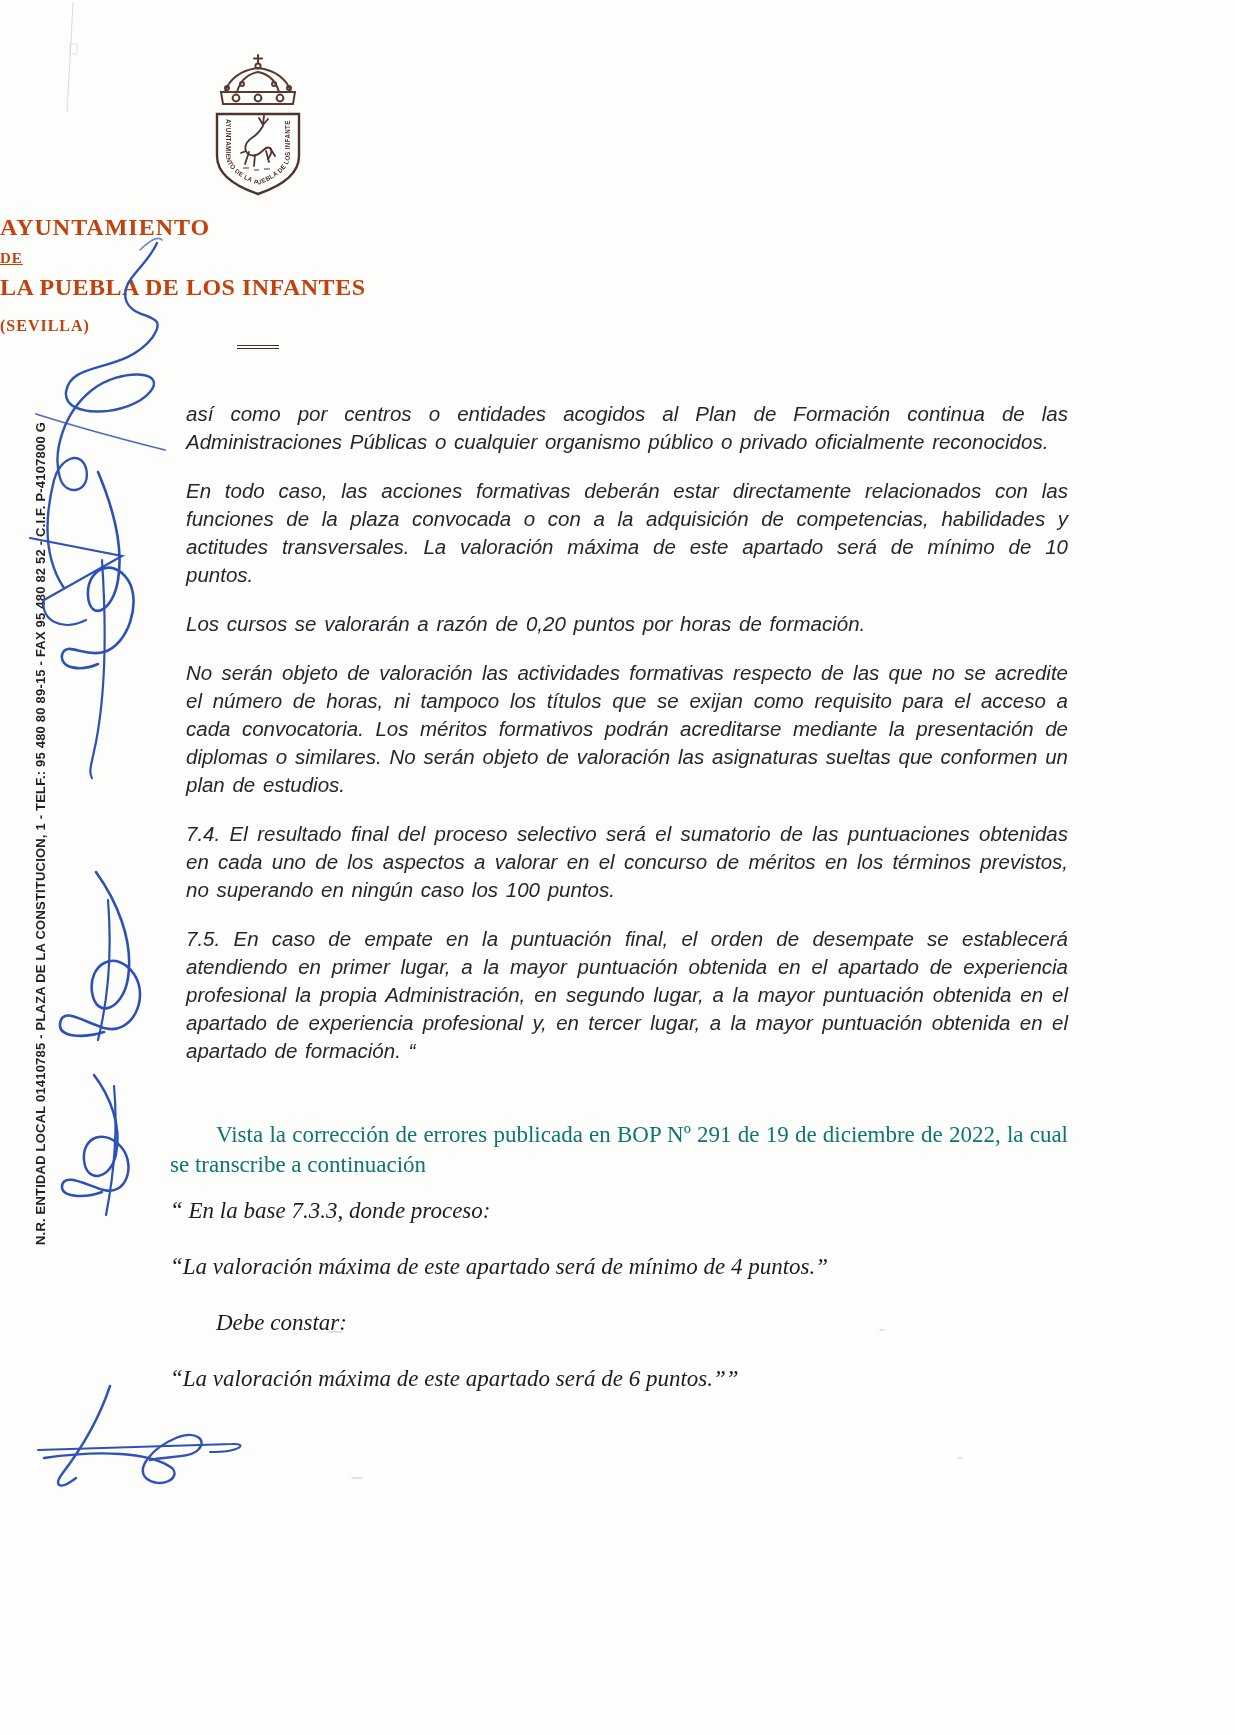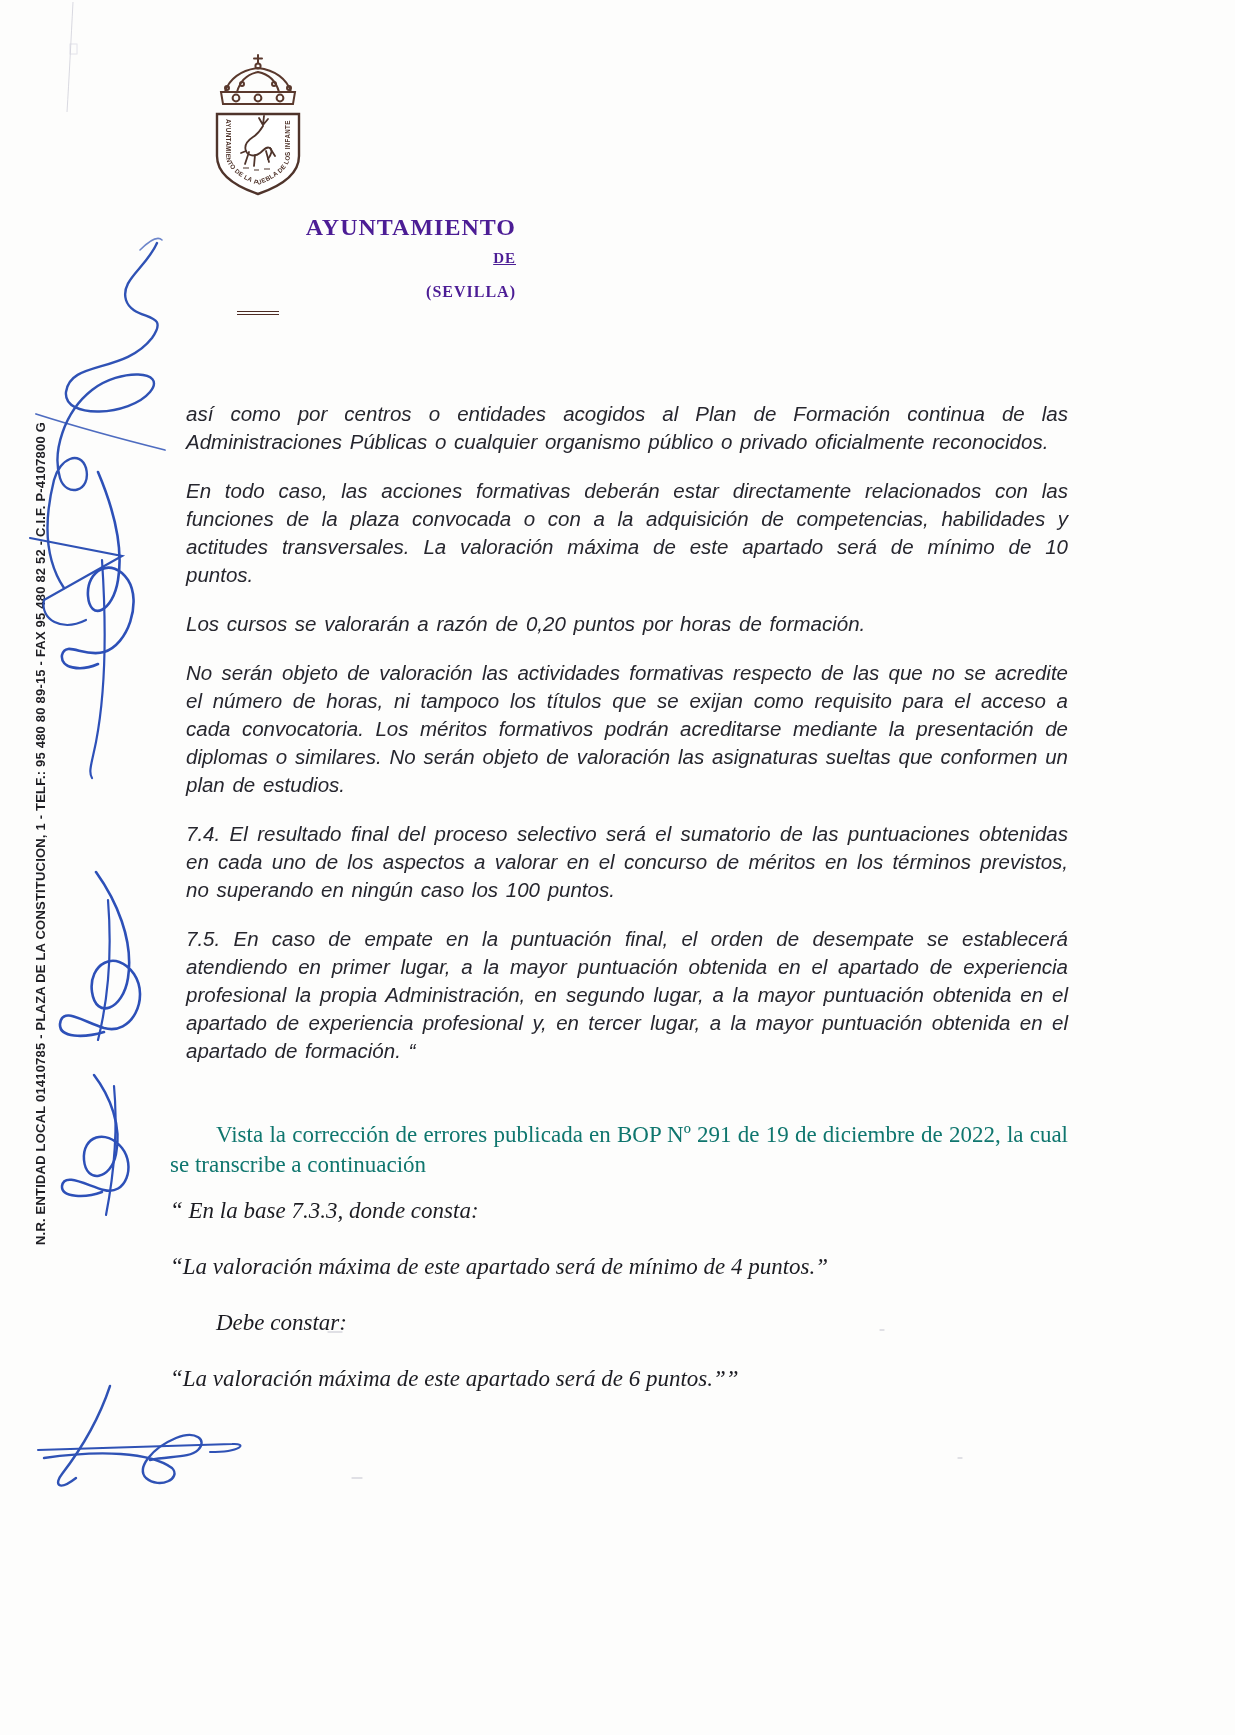--- a/index.html
+++ b/index.html
@@ -9,21 +9,21 @@
     width:1235px; height:1735px;
     margin:0 auto;
     background:#fdfdfc;
     overflow:hidden;
     font-family:"Liberation Sans", sans-serif;
   }
   
   .crest { position:absolute; left:203px; top:52px; width:110px; height:150px; }
   .header-block {
     position:absolute; left:0; top:214px; width:516px;
-    text-align:right; color:#4c1d95;
+    text-align:left; color:#c2410c;
     font-family:"Liberation Serif", serif; font-weight:bold;
   }
   .hb-l1 { font-size:24px; letter-spacing:1px; }
   .hb-l2 { font-size:15px; margin-top:9px; letter-spacing:1px;text-decoration:underline; }
   .hb-l3 { font-size:24px; margin-top:7px; letter-spacing:0.5px; }
   .hb-l4 { font-size:16px; margin-top:16px; letter-spacing:1px; }
   .hb-rule { width:42px; height:4px; margin:10px auto 0;
     border-top:1.5px solid #4d2c24; border-bottom:1.5px solid #4d2c24; }
   
   .vertical-text {
@@ -101,35 +101,36 @@
           <path d="M43,99 l-5,2"></path>
         </g>
         <path d="M40,116 h6 M51,118 h5 M61,117 h6" stroke="#4f342b" stroke-width="1.2"></path>
       </g>
     </svg>
   </div>
 
   <div class="header-block">
     <div class="hb-l1">AYUNTAMIENTO</div>
     <div class="hb-l2">DE</div>
+    <div class="hb-l3">LA PUEBLA DE LOS INFANTES</div>
     <div class="hb-l4">(SEVILLA)</div>
     <div class="hb-rule"></div>
   </div>
 
   <div class="vertical-text">N.R. ENTIDAD LOCAL 01410785 - PLAZA DE LA CONSTITUCION, 1 - TELF.: 95 480 80 89-15 - FAX 95 480 82 52 - C.I.F. P-4107800 G</div>
 
   <main class="body-text">
     <p class="p-sans">así como por centros o entidades acogidos al Plan de Formación continua de las Administraciones Públicas o cualquier organismo público o privado oficialmente reconocidos.</p>
     <p class="p-sans">En todo caso, las acciones formativas deberán estar directamente relacionados con las funciones de la plaza convocada o con a la adquisición de competencias, habilidades y actitudes transversales. La valoración máxima de este apartado será de mínimo de 10 puntos.</p>
     <p class="p-sans">Los cursos se valorarán a razón de 0,20 puntos por horas de formación.</p>
     <p class="p-sans">No serán objeto de valoración las actividades formativas respecto de las que no se acredite el número de horas, ni tampoco los títulos que se exijan como requisito para el acceso a cada convocatoria. Los méritos formativos podrán acreditarse mediante la presentación de diplomas o similares. No serán objeto de valoración las asignaturas sueltas que conformen un plan de estudios.</p>
     <p class="p-sans">7.4. El resultado final del proceso selectivo será el sumatorio de las puntuaciones obtenidas en cada uno de los aspectos a valorar en el concurso de méritos en los términos previstos, no superando en ningún caso los 100 puntos.</p>
     <p class="p-sans">7.5. En caso de empate en la puntuación final, el orden de desempate se establecerá atendiendo en primer lugar, a la mayor puntuación obtenida en el apartado de experiencia profesional la propia Administración, en segundo lugar, a la mayor puntuación obtenida en el apartado de experiencia profesional y, en tercer lugar, a la mayor puntuación obtenida en el apartado de formación. “</p>
     <p class="p-vista">Vista la corrección de errores publicada en BOP Nº 291 de 19 de diciembre de 2022, la cual se transcribe a continuación</p>
-    <p class="p-quote">“ En la base 7.3.3, donde consta:</p>
+    <p class="p-quote">“ En la base 7.3.3, donde proceso:</p>
     <p class="p-quote">“La valoración máxima de este apartado será de mínimo de 4 puntos.”</p>
     <p class="p-quote indent">Debe constar:</p>
     <p class="p-quote">“La valoración máxima de este apartado será de 6 puntos.””</p>
   </main>
 
   <svg class="overlay" viewBox="0 0 1235 1735">
 
     <path d="M73,2 C71,40 69,80 67,112" stroke="#c9c9d4" stroke-width="1" fill="none" opacity="0.7"></path>
     <rect x="70" y="44" width="7" height="10" fill="none" stroke="#d4d4de" stroke-width="1" opacity="0.6"></rect>
 

